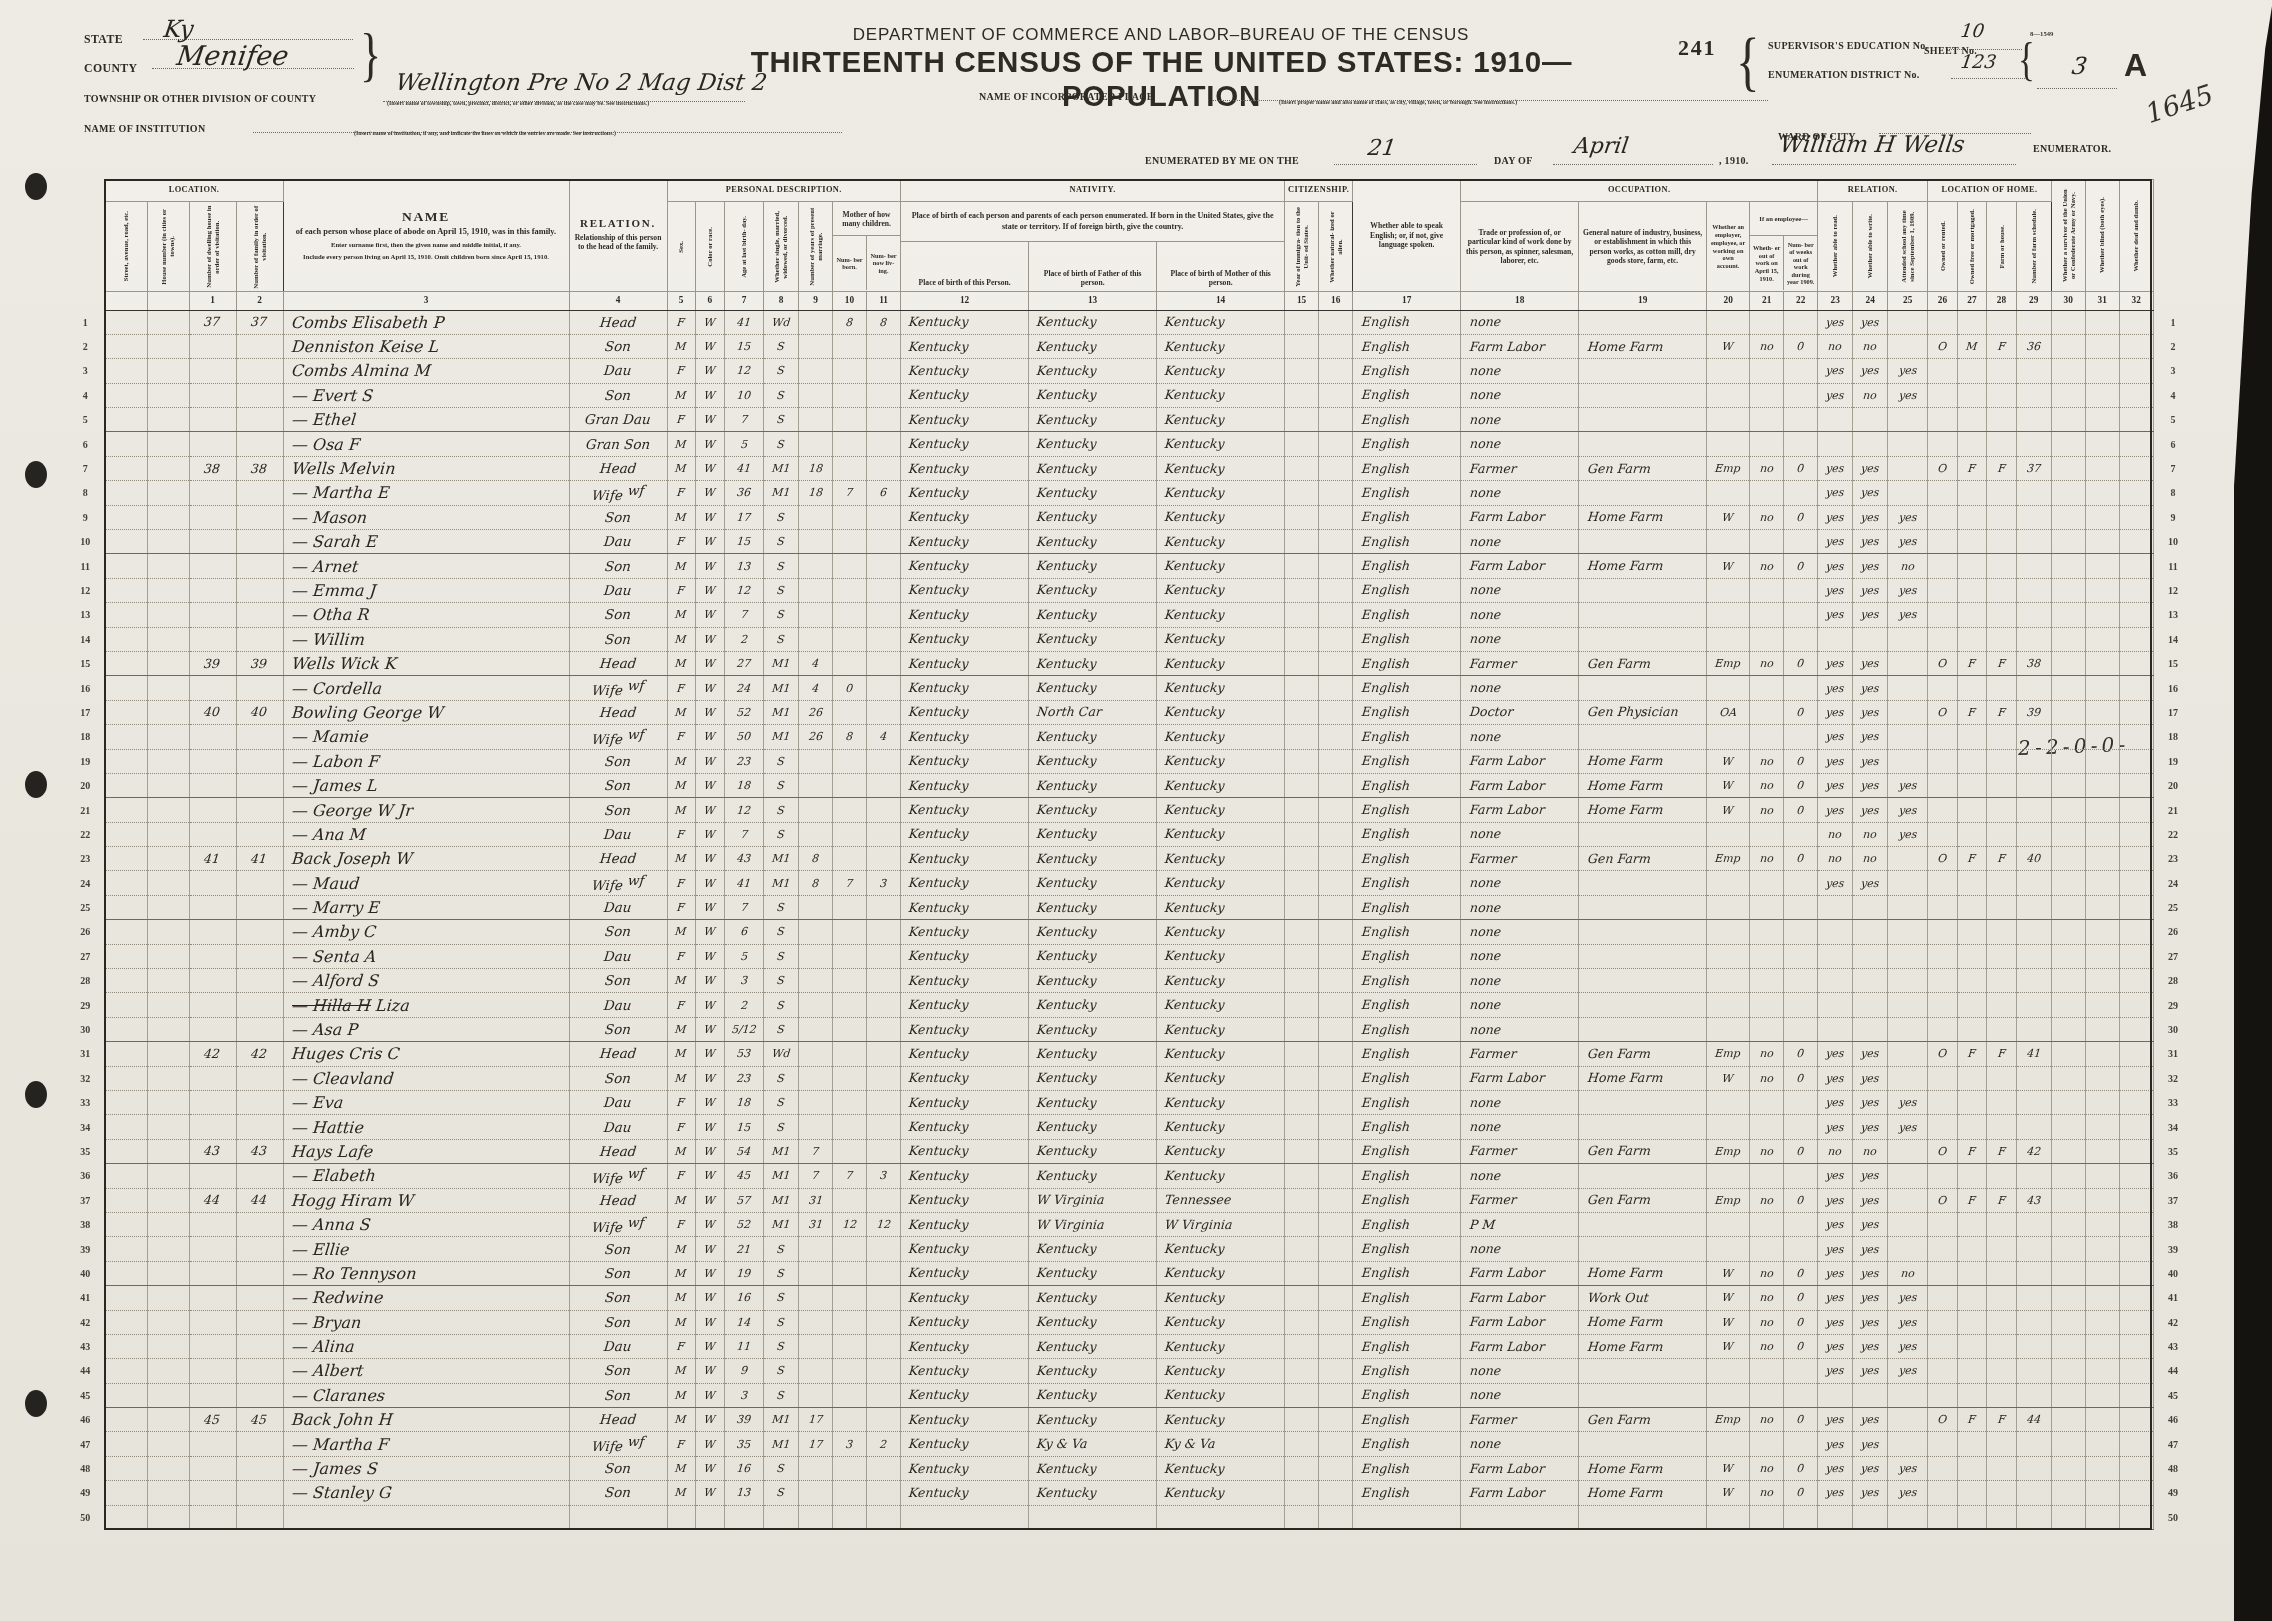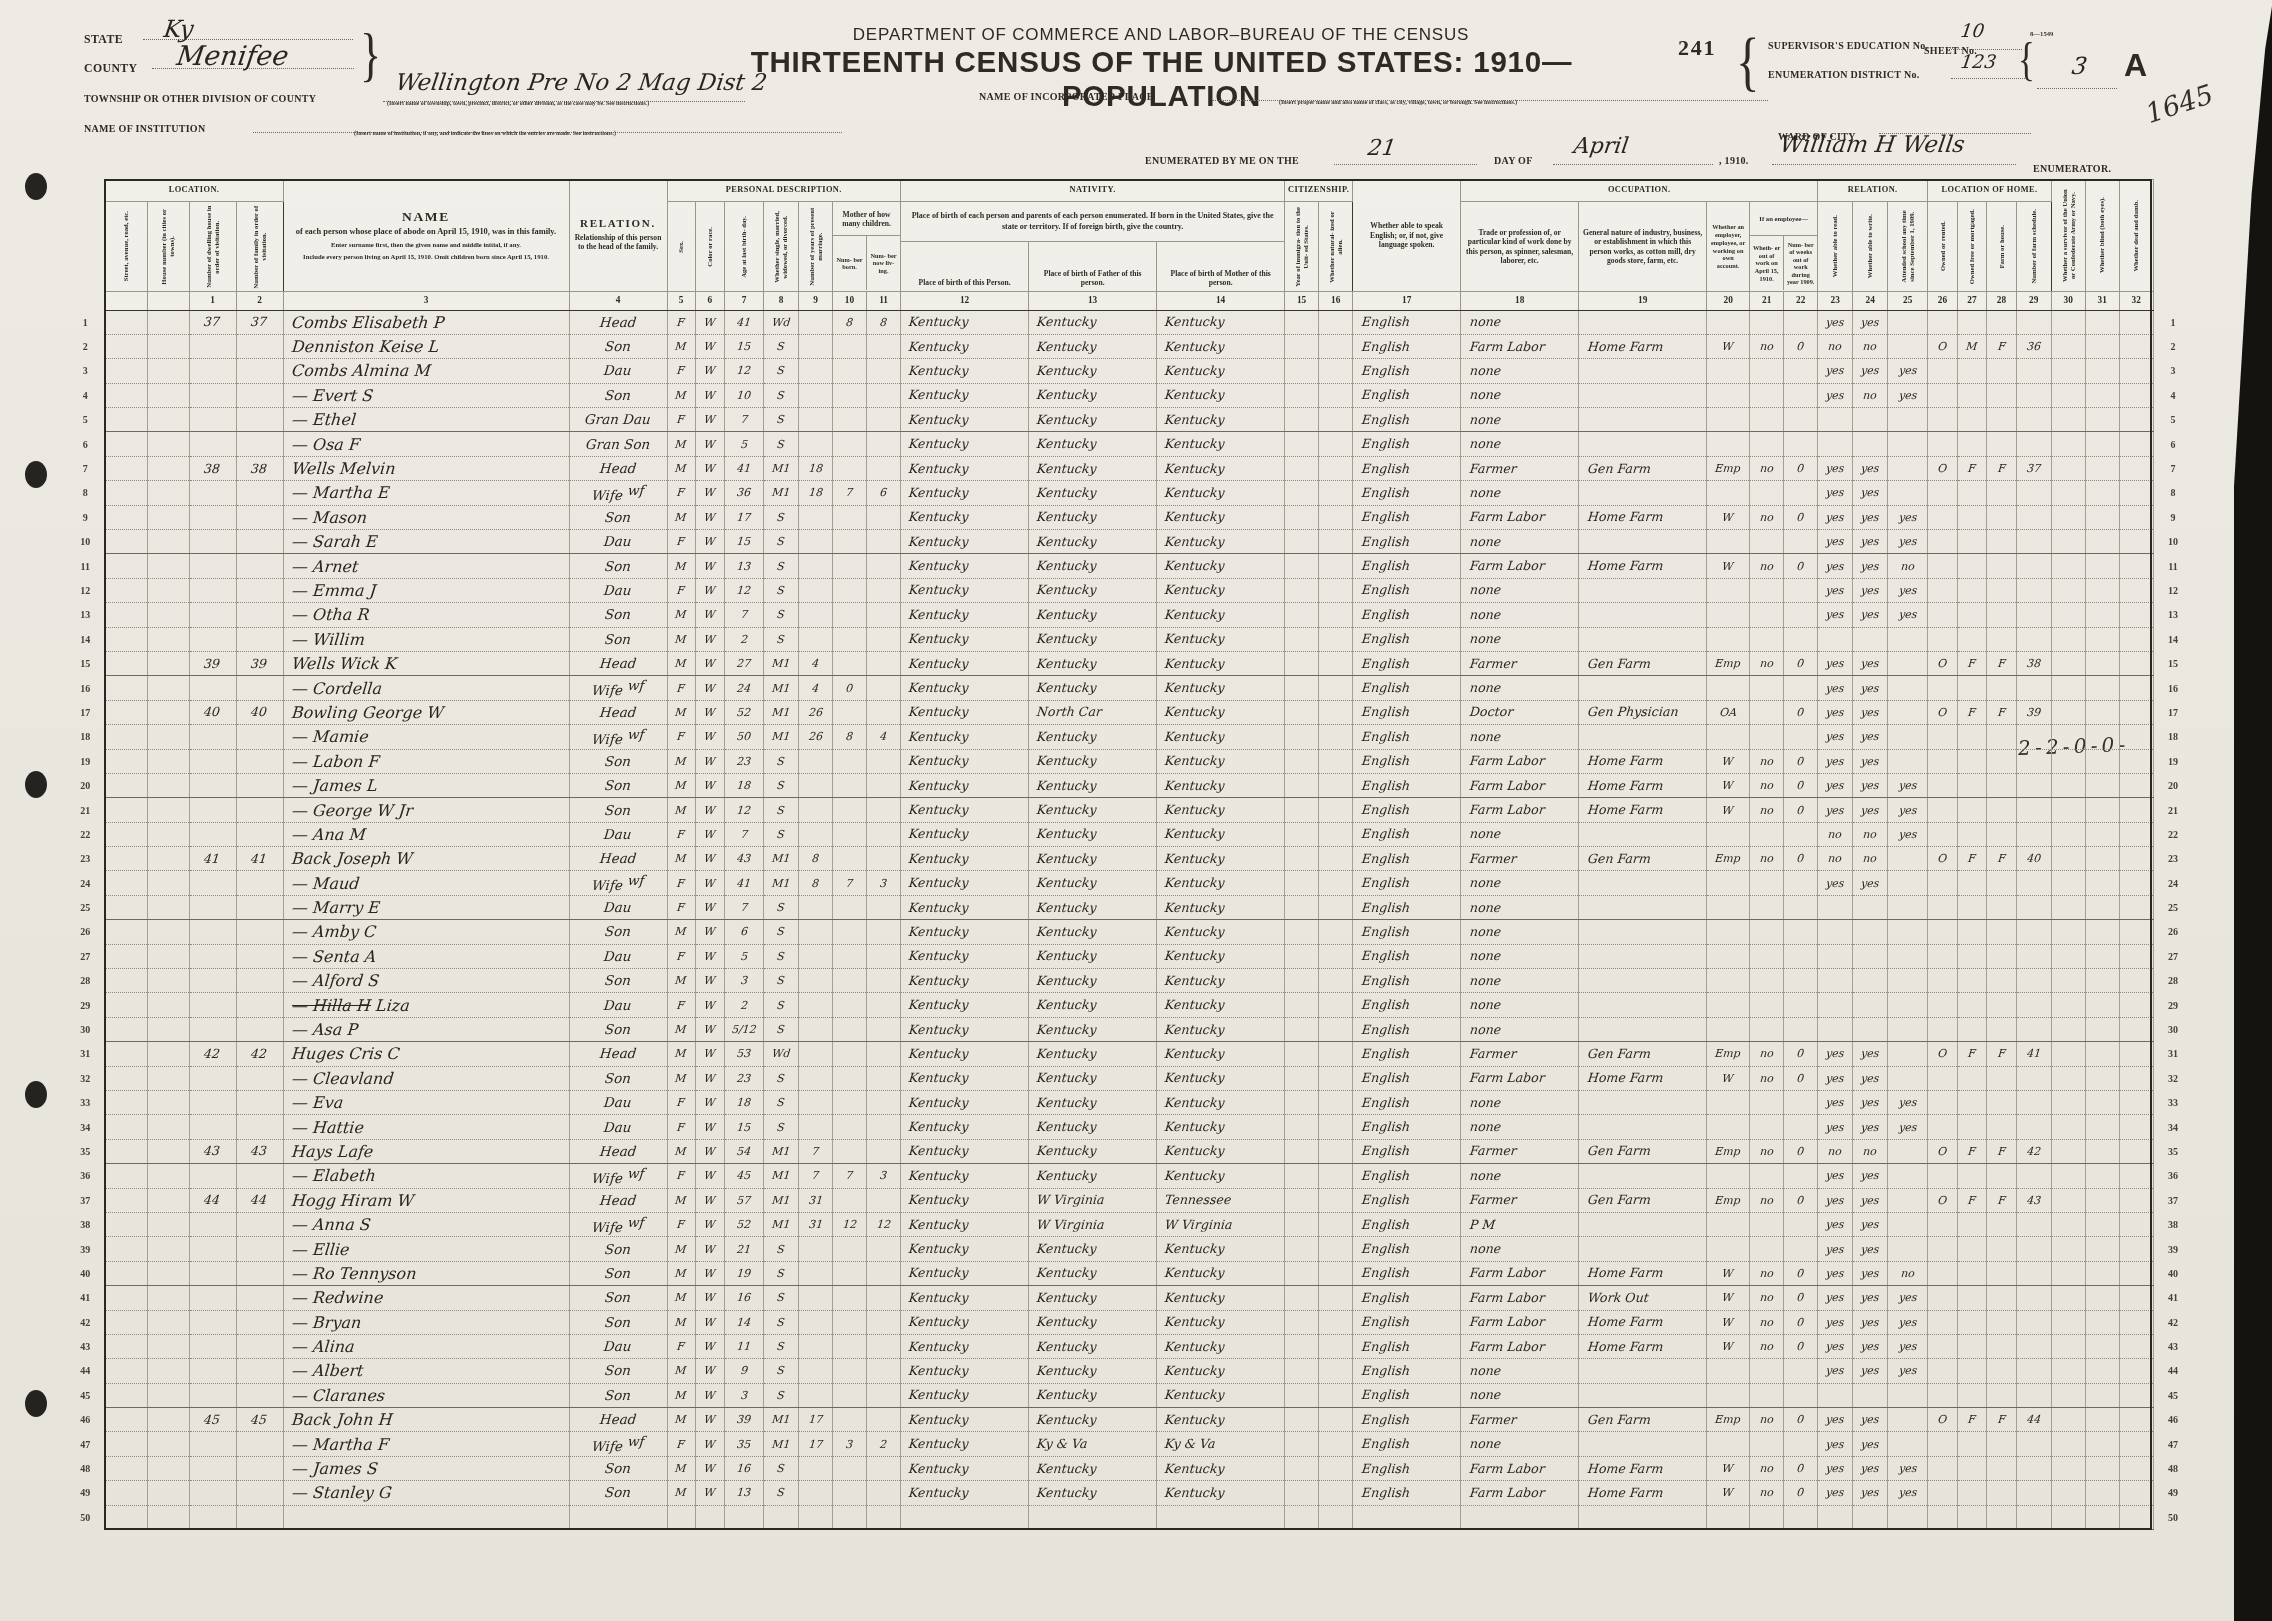--- a/index.html
+++ b/index.html
@@ -117,21 +117,21 @@
 
   <div class="hdr-abs lbl-sm" style="left:1145px;top:155px">ENUMERATED BY ME ON THE</div>
   <span class="leader hdr-abs" style="left:1334px;top:152px;width:143px"></span>
   <div class="hval" style="left:1368px;top:135px;font-size:22px">21</div>
   <div class="hdr-abs lbl-sm" style="left:1494px;top:155px">DAY OF</div>
   <span class="leader hdr-abs" style="left:1553px;top:152px;width:160px"></span>
   <div class="hval" style="left:1574px;top:133px;font-size:22px">April</div>
   <div class="hdr-abs lbl-sm" style="left:1719px;top:155px">, 1910.</div>
   <span class="leader hdr-abs" style="left:1772px;top:152px;width:244px"></span>
   <div class="hval" style="left:1780px;top:131px;font-size:23px">William H Wells</div>
-  <div class="hdr-abs lbl-sm" style="left:2033px;top:163px">ENUMERATOR.</div>
+  <div class="hdr-abs lbl-sm" style="left:2033px;top:143px">ENUMERATOR.</div>
 
   <div class="stamp">241</div>
   <div class="brace" style="left:1736px;top:32px;font-size:49px">{</div>
   <div class="hdr-abs lbl-sm" style="left:1768px;top:40px">SUPERVISOR'S EDUCATION No.</div>
   <span class="leader hdr-abs" style="left:1946px;top:37px;width:76px"></span>
   <div class="hval" style="left:1961px;top:20px;font-size:18.5px">10</div>
   <div class="hdr-abs lbl-sm" style="left:1768px;top:69px">ENUMERATION DISTRICT No.</div>
   <span class="leader hdr-abs" style="left:1951px;top:66px;width:76px"></span>
   <div class="hval" style="left:1961px;top:51px;font-size:18.5px">123</div>
 

